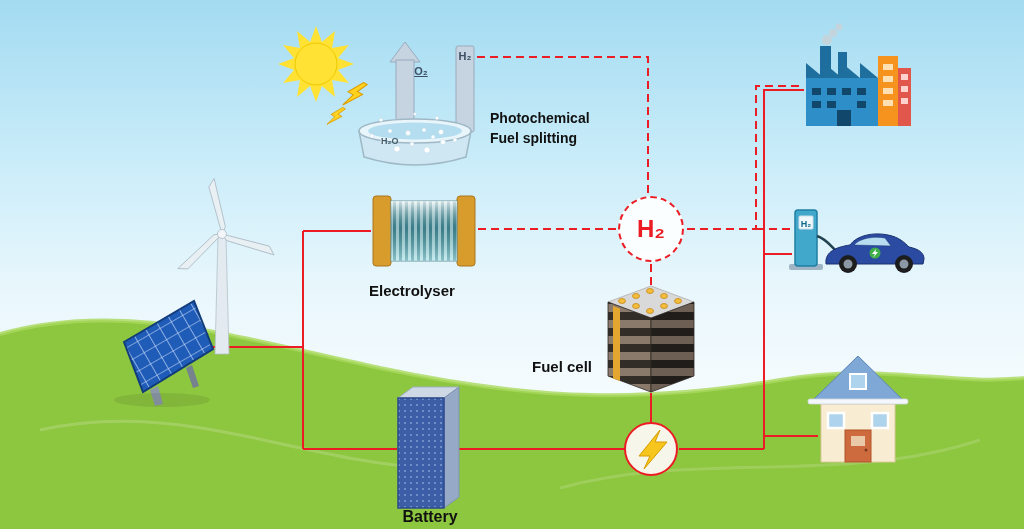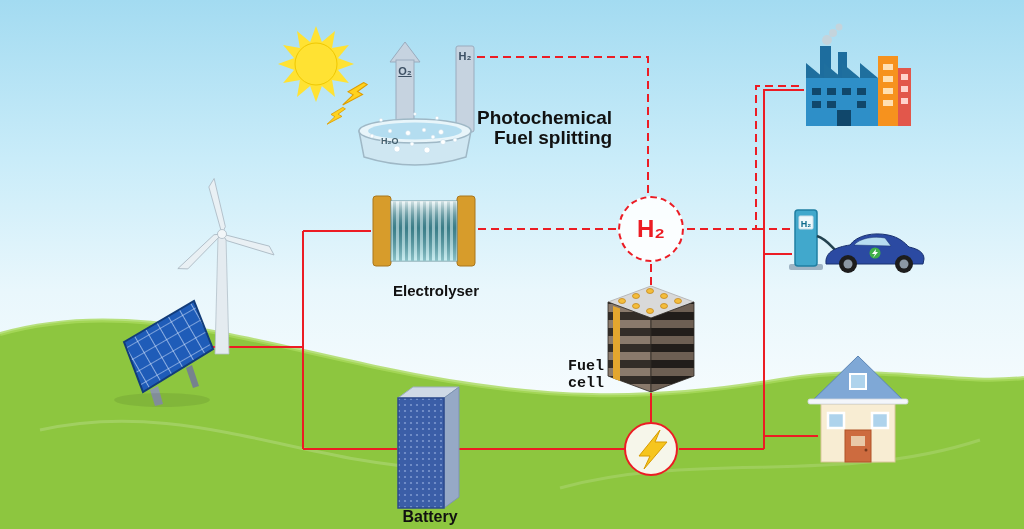--- a/index.html
+++ b/index.html
@@ -3,27 +3,27 @@
 <meta charset="utf-8">
 <style>
   html,body{margin:0;padding:0;}
   .scene{
     position:relative;width:1024px;height:529px;overflow:hidden;
     background:linear-gradient(180deg,#a3dbf1 0%,#c9ecf9 30%,#e9f7fc 55%,#f7fcfe 78%,#f7fcfe 100%);
     font-family:"Liberation Sans",sans-serif;
   }
   svg.layer{position:absolute;left:0;top:0;}
   .label{position:absolute;color:#111;font-weight:bold;}
-  .lbl-photo{left:477px;top:108px;font-size:19px;line-height:20px;text-align:right;}
+  .lbl-photo{left:490px;top:108px;font-size:14px;line-height:20px;}
   .lbl-photo span{display:block;}
-  .lbl-electrolyser{left:369px;top:282px;width:110px;text-align:right;font-size:15px;}
-  .lbl-fuelcell{left:532px;top:358px;width:72px;text-align:right;font-size:15px;font-family:Liberation Mono, monospace;}
+  .lbl-electrolyser{left:369px;top:282px;width:110px;text-align:left;font-size:15px;}
+  .lbl-fuelcell{left:532px;top:358px;width:72px;font-size:15px;}
   .lbl-battery{left:392px;top:508px;width:76px;text-align:center;font-size:16px;}
   .pipe-label{position:absolute;font-size:11px;font-weight:bold;color:#3c4f63;text-align:center;}
-  .lbl-o2{left:392px;top:65px;width:26px;text-decoration:underline;}
+  .lbl-o2{left:408px;top:65px;width:26px;text-decoration:underline;}
   .lbl-h2pipe{left:452px;top:50px;width:26px;}
   .lbl-h2o{position:absolute;left:381px;top:136px;font-size:9px;color:#44606e;font-weight:bold;text-align:right;}
   .lbl-pump{position:absolute;left:798px;top:219px;width:16px;text-align:center;font-size:9px;font-weight:bold;color:#0e6a8c;}
   .h2-node{
     position:absolute;left:618px;top:196px;width:66px;height:66px;box-sizing:border-box;
     border:2.5px dashed #ec1c24;border-radius:50%;background:rgba(255,255,255,0.88);
     display:flex;align-items:center;justify-content:center;
     color:#ec1c24;font-weight:bold;font-size:24px;
   }
 </style>

